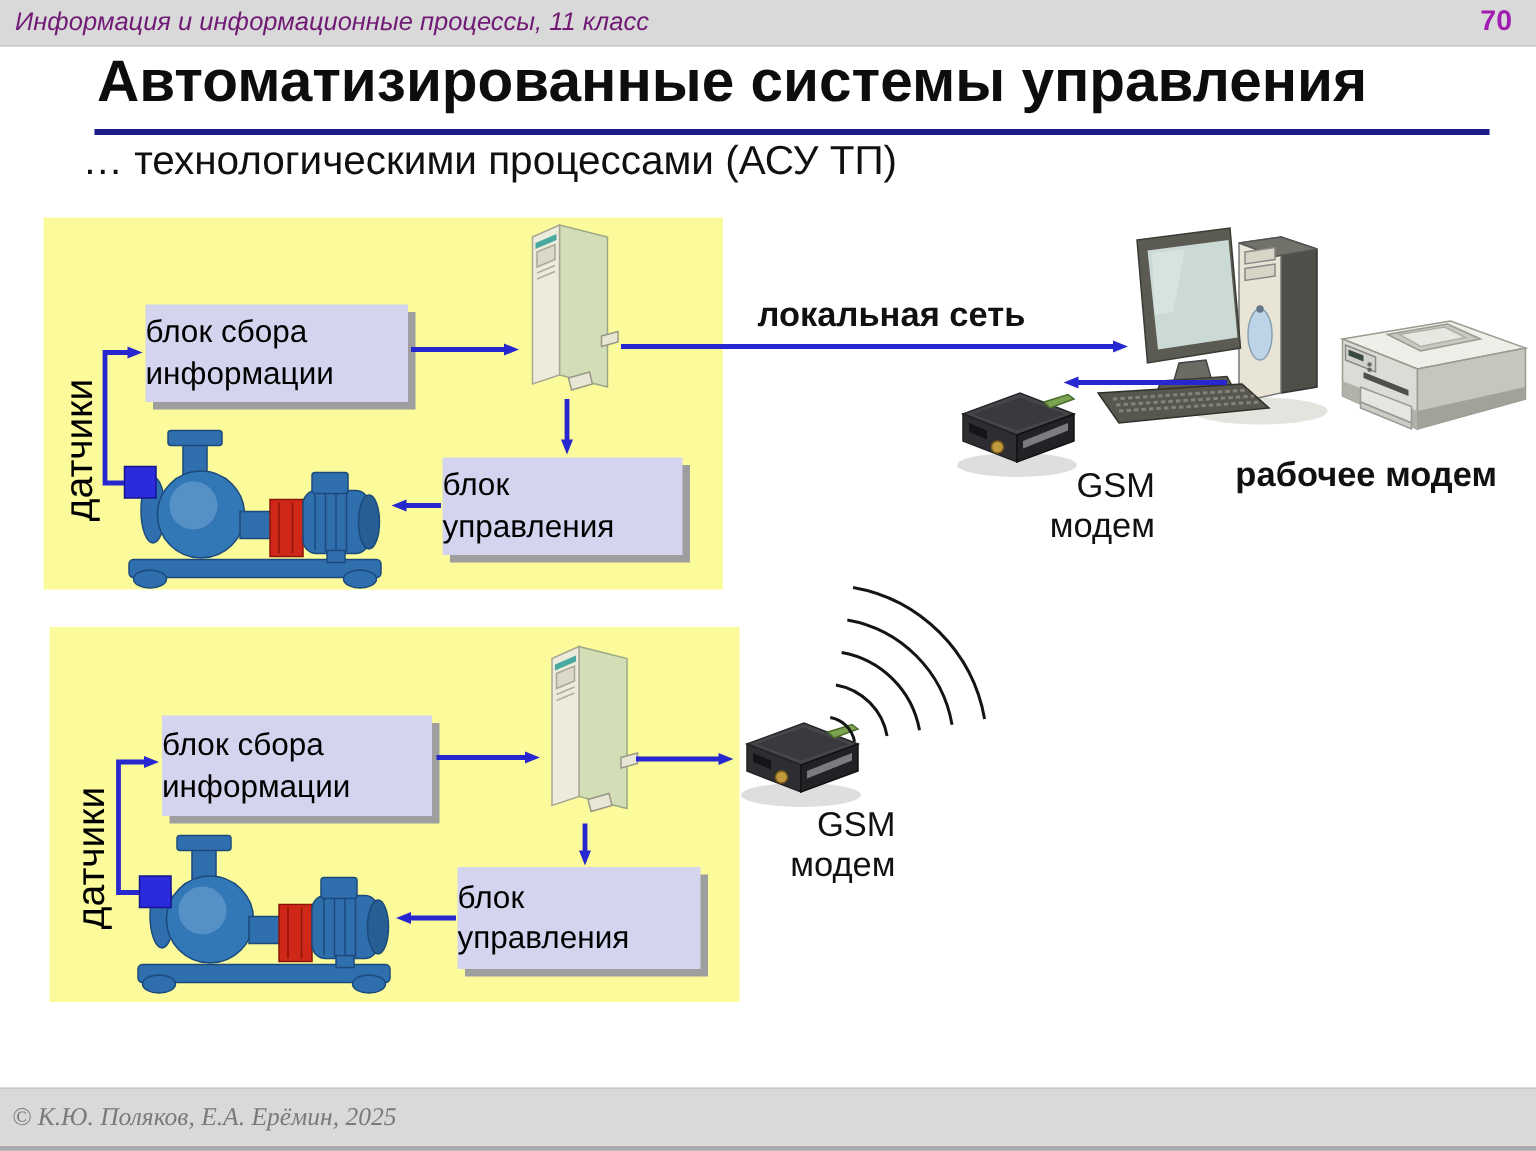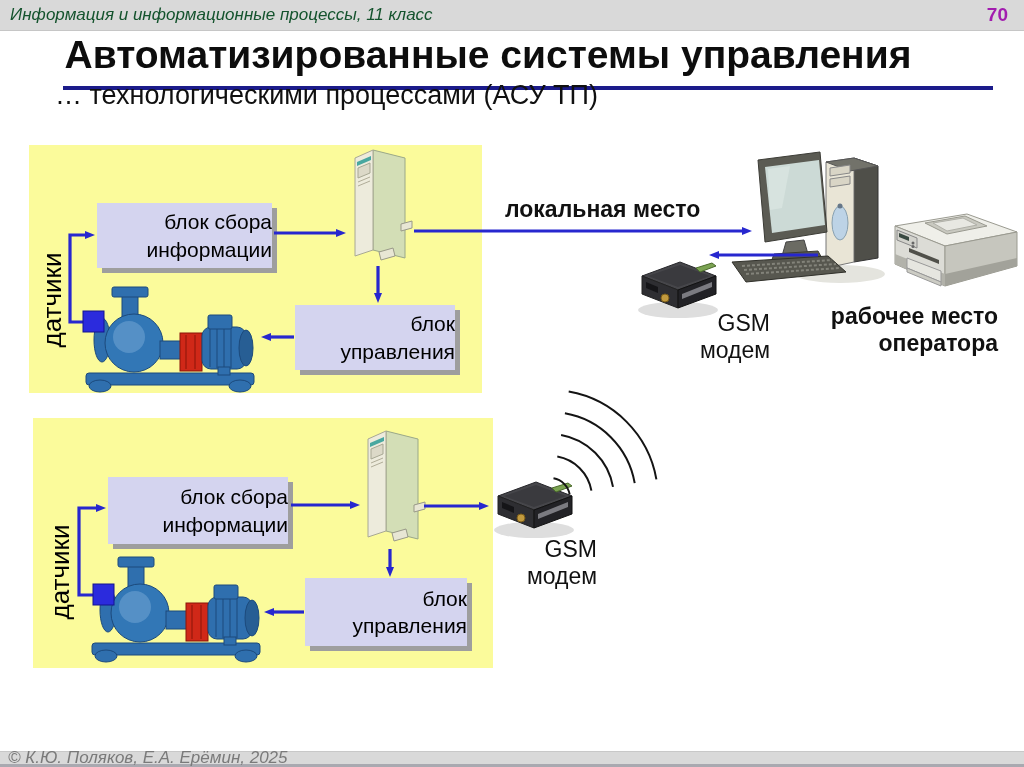--- a/index.html
+++ b/index.html
@@ -5,41 +5,41 @@
   html,body { margin:0; padding:0; background:#888; }
   .slide {
     position:relative; width:1024px; height:767px; margin:0 auto;
     background:#ffffff; overflow:hidden;
     font-family:"Liberation Sans", sans-serif; color:#111;
   }
 
   
   .bar { position:absolute; left:0; width:1024px; background:#d9d9d9; display:flex; align-items:center; }
   .hdr { top:0; height:30px; border-bottom:1px solid #c6c6c6; }
-  .hdr .course { margin-left:10px; font-style:italic; font-size:17px; color:#14532d; }
+  .hdr .course { margin-left:10px; font-style:italic; font-size:17px; color:#701a75; }
   .hdr .page  { margin-left:auto; margin-right:16px; font-weight:bold; font-size:19px; color:#a21caf; }
-  .ftr { bottom:0; height:16px; border-top:1px solid #c8c8c8; border-bottom:3px solid #a9a9b0; box-sizing:border-box; }
+  .ftr { bottom:0; height:42px; border-top:1px solid #c8c8c8; border-bottom:3px solid #a9a9b0; box-sizing:border-box;font-family:Liberation Serif, serif; }
   .ftr span { font-style:italic; font-size:17px; color:#7a7a7a; }
   .ftr .copy { margin-left:8px; }
   .ftr .url  { margin-left:auto; margin-right:8px; }
 
   
   .title { position:absolute; left:0; top:33px; width:976px; margin:0; text-align:center;
            font-size:39px; font-weight:bold; color:#0d0d0d; letter-spacing:0; white-space:nowrap; }
   .rule  { position:absolute; left:63px; top:86px; width:930px; height:4px; background:#1b1b8a; }
-  .subtitle { position:absolute; left:55px; top:80px; font-size:27px; color:#101010; white-space:nowrap; }
+  .subtitle { position:absolute; left:55px; top:92px; font-size:27px; color:#101010; white-space:nowrap; }
 
   
   .panel { position:absolute; background:#fbfb9b; z-index:1; }
   .panel1 { left:29px;  top:145px; width:453px; height:248px; }
   .panel2 { left:33px;  top:418px; width:460px; height:250px; }
 
   
   .lbox { position:absolute; z-index:4; background:#d4d4ef; box-shadow:5px 5px 0 0 #9e9e9e;
-          display:flex; align-items:center; justify-content:center; text-align:right;
+          display:flex; align-items:center; justify-content:center; text-align:left;
           font-size:21px; line-height:1.3; color:#000; }
   .info1 { left:97px;  top:203px; width:175px; height:65px; }
   .ctrl1 { left:295px; top:305px; width:160px; height:65px; }
   .info2 { left:108px; top:477px; width:180px; height:67px; }
   .ctrl2 { left:305px; top:578px; width:162px; height:68px; }
 
   
   .vlabel { position:absolute; z-index:4; width:140px; height:30px; text-align:center;
             font-size:26px; color:#000; transform:rotate(-90deg); }
   .v1 { left:-18px; top:285px; }
@@ -191,32 +191,31 @@
     <polygon points="62,78 134,62 134,70 62,90" fill="#a2a29a"></polygon>
     <polygon points="14,34 34,42 34,52 14,44" fill="#d2d2cc" stroke="#888888"></polygon>
     <polygon points="16,37 26,41 26,45 16,41" fill="#3a4a42"></polygon>
     <circle cx="30" cy="47" r="1.5" fill="#666666"></circle>
     <circle cx="30" cy="50.5" r="1.5" fill="#666666"></circle>
     <polygon points="26,52 56,64 56,68 26,56" fill="#50504a"></polygon>
     <polygon points="24,62 58,75 58,86 24,72" fill="#e6e6e0" stroke="#999999"></polygon>
     <polygon points="24,72 58,86 58,90 24,76" fill="#ccccc4" stroke="#999999"></polygon>
   </svg>
 
-  <div class="lan">локальная место</div>
+  <div class="lan">локальная сеть</div>
   <div class="two gsm1">
     <span>GSM</span>
     <span>модем</span>
   </div>
   <div class="two gsm2">
     <span>GSM</span>
     <span>модем</span>
   </div>
   <div class="two op">
-    <span>рабочее место</span>
-    <span>оператора</span>
+    <span>рабочее модем</span>
   </div>
 
   <svg class="overlay" width="1024" height="767" viewBox="0 0 1024 767">
     <defs>
       <marker id="ah" viewBox="0 0 12 10" markerWidth="12" markerHeight="10" refX="2" refY="5" orient="auto" markerUnits="userSpaceOnUse">
         <path d="M1,1 L11,5 L1,9 Z" fill="#2727cf"></path>
       </marker>
     </defs>
     <g stroke="#2727cf" stroke-width="3.2" fill="none">
       <path d="M83,322 H70 V235 H86" marker-end="url(#ah)"></path>

